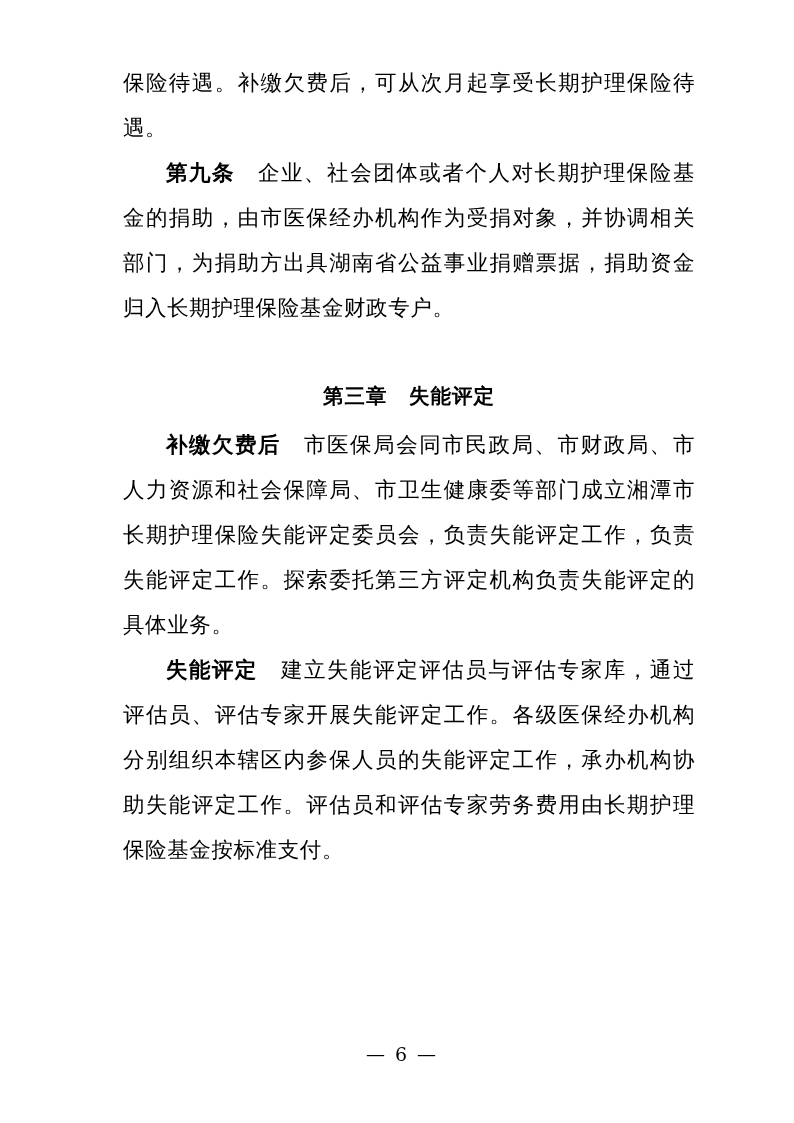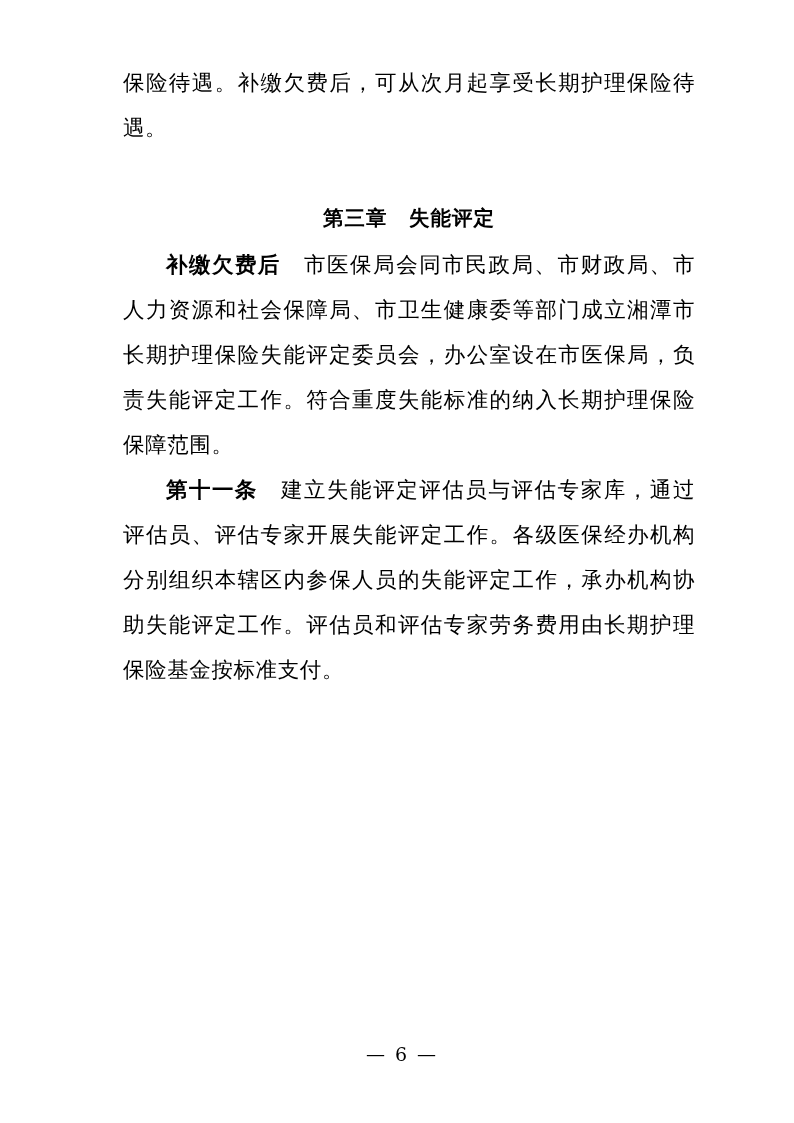--- a/index.html
+++ b/index.html
@@ -40,21 +40,21 @@
   .para.no-indent {
     text-indent: 0;
   }
   .chapter-heading {
     margin: 0;
     text-align: center;
     font-weight: bold;
     font-size: 20.5px;
     line-height: 45px;
     letter-spacing: 1px;
-    font-family: Liberation Sans, sans-serif;
+    font-family: Liberation Mono, monospace;
   }
   .spacer-before-heading {
     height: 45px;
   }
   .spacer-after-heading {
     height: 2px;
   }
   .label {
     font-weight: bold;
     font-family: "DejaVu Sans", "Liberation Sans", sans-serif;
@@ -70,20 +70,21 @@
     letter-spacing: 2px;
     font-family: "DejaVu Serif", "Liberation Serif", serif;
   }
 </style>
 </head>
 <body>
 
 <div class="page">
   <div class="doc-body" id="doc-body">
       <p class="para no-indent"><span>保险待遇。补缴欠费后，可从次月起享受长期护理保险待遇。</span></p>
+      <p class="para"><span class="label">第九条</span>　<span>企业、社会团体或者个人对长期护理保险基金的捐助，由市医保经办机构作为受捐对象，并协调相关部门，为捐助方出具湖南省公益事业捐赠票据，捐助资金归入长期护理保险基金财政专户。</span></p>
       <div class="spacer-before-heading"></div>
       <div class="chapter-heading">第三章　失能评定</div>
       <div class="spacer-after-heading"></div>
-      <p class="para"><span class="label">补缴欠费后</span>　<span>市医保局会同市民政局、市财政局、市人力资源和社会保障局、市卫生健康委等部门成立湘潭市长期护理保险失能评定委员会，办公室设在市医保局，负责失能评定工作。符合重度失能标准的纳入长期护理保险保障范围。</span></p>
-      <p class="para"><span class="label">第十一条</span>　<span>建立失能评定评估员与评估专家库，通过评估员、评估专家开展失能评定工作。各级医保经办机构分别组织本辖区内参保人员的失能评定工作，承办机构协助失能评定工作。评估员和评估专家劳务费用由长期护理保险基金按标准支付。</span></p>
+      <p class="para"><span class="label">补缴欠费后</span>　<span>市医保局会同市民政局、市财政局、市人力资源和社会保障局、市卫生健康委等部门成立湘潭市长期护理保险失能评定委员会，负责失能评定工作，负责失能评定工作。探索委托第三方评定机构负责失能评定的具体业务。</span></p>
+      <p class="para"><span class="label">失能评定</span>　<span>建立失能评定评估员与评估专家库，通过评估员、评估专家开展失能评定工作。各级医保经办机构分别组织本辖区内参保人员的失能评定工作，承办机构协助失能评定工作。评估员和评估专家劳务费用由长期护理保险基金按标准支付。</span></p>
     </div>
   <div class="footer">— 6 —</div>
 </div>
 
 </body></html>

